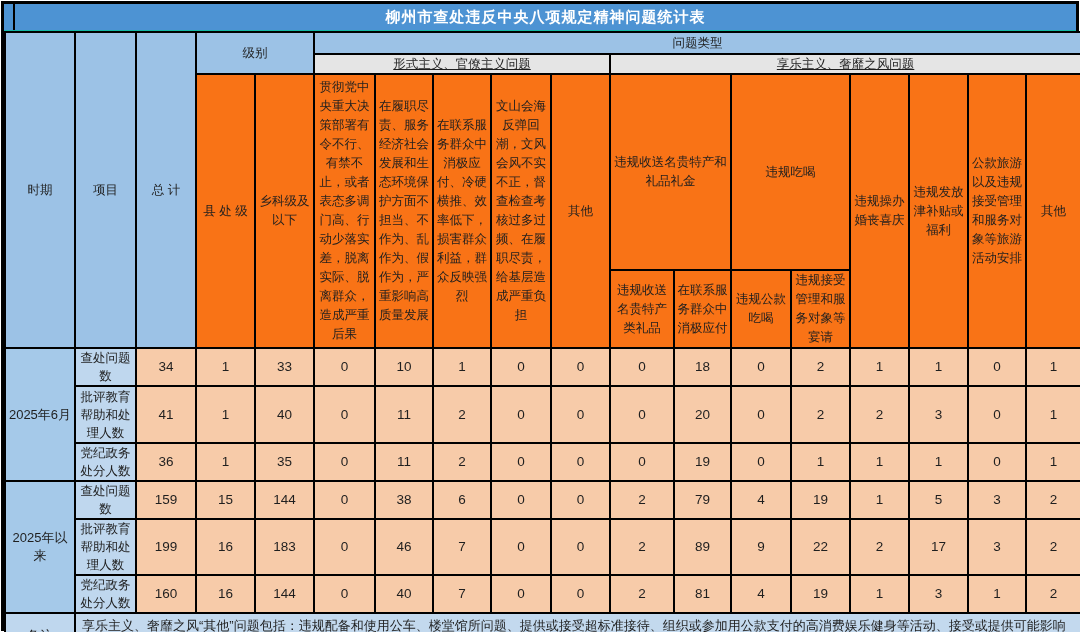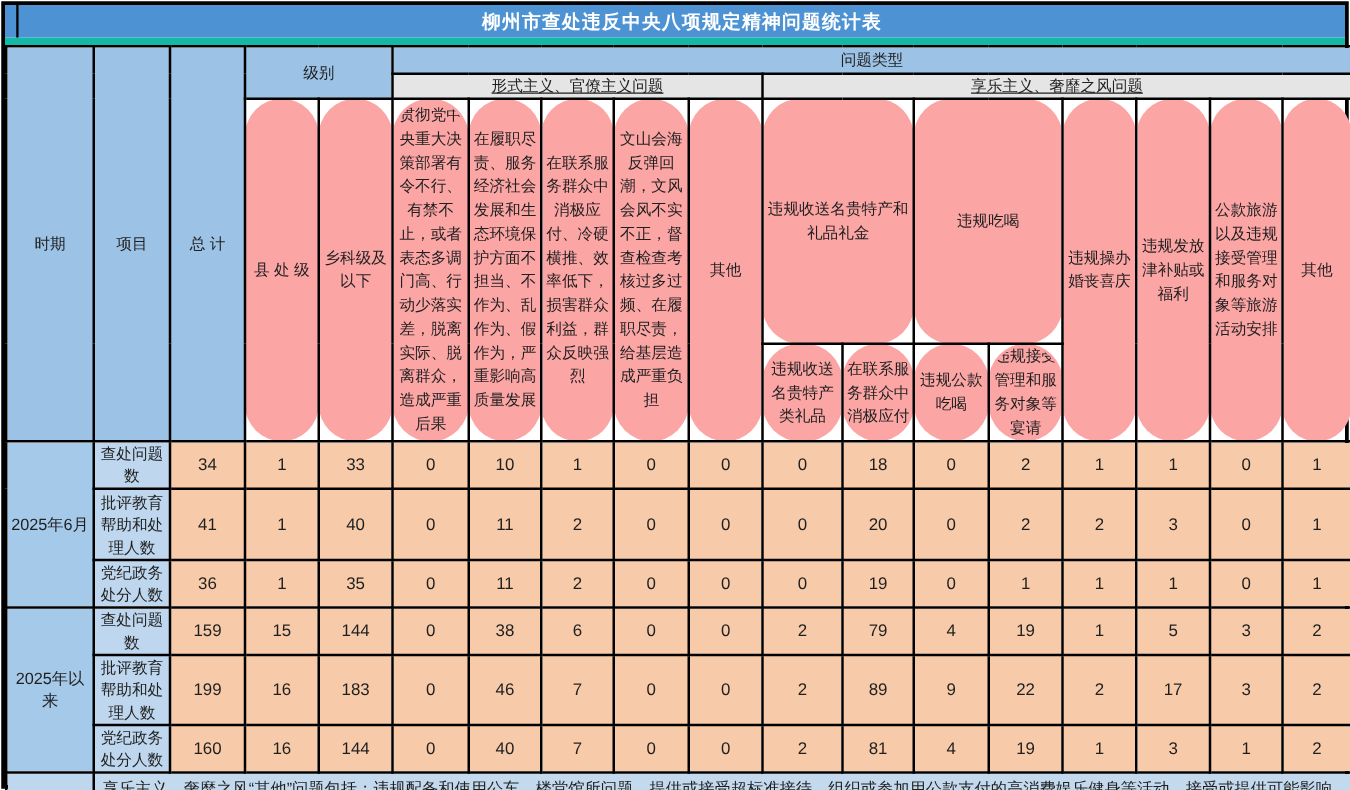--- a/index.html
+++ b/index.html
@@ -1,28 +1,28 @@
 <!DOCTYPE html>
 <html><head>
 <meta charset="utf-8">
 <style>
   html,body{margin:0;padding:0;width:1080px;height:632px;overflow:hidden;background:#fff;
     font-family:"Liberation Sans","DejaVu Sans",sans-serif;color:#1f1f1f;}
   .frame{position:absolute;left:1px;top:1px;width:1072px;height:624px;border:3px solid #000;
     display:flex;flex-direction:column;background:#fff;}
-  .title-bar{display:flex;height:26px;border-bottom:6px solid #14b8a6;flex:0 0 auto;font-family:Liberation Serif, serif;}
+  .title-bar{display:flex;height:26px;border-bottom:1px solid #14b8a6;flex:0 0 auto;font-family:Liberation Serif, serif;}
   .title-stub{width:9px;border-right:2px solid #000;background:#4d93d3;}
   .title-cell{flex:1;background:#4d93d3;color:#fff;font-weight:bold;font-size:15px;
     display:flex;align-items:center;justify-content:center;letter-spacing:1px;}
   table{border-collapse:collapse;table-layout:fixed;width:100%;flex:1 1 auto;}
   th,td{border:2px solid #000;padding:0 2px;text-align:center;vertical-align:middle;
     font-weight:normal;font-size:12.5px;line-height:18px;overflow:hidden;}
   .c-med{background:#9cc2e6;}
   .c-lt2{background:#e5e5e5;text-decoration:underline;}
-  .c-lt{background:#fca5a5;border-radius:30px;}
+  .c-lt{background:#f97316;}
   .hr1{height:22px;}
   .hr2{height:18px;}
   .hr3{height:196px;}
   .hr3 th, .hr4 th{line-height:19px;}
   .hr4{height:70px;}
   tbody tr:nth-child(1){height:36px;}
   tbody tr:nth-child(2){height:57px;}
   tbody tr:nth-child(3){height:37px;}
   tbody tr:nth-child(4){height:31px;}
   tbody tr:nth-child(5){height:56px;}

